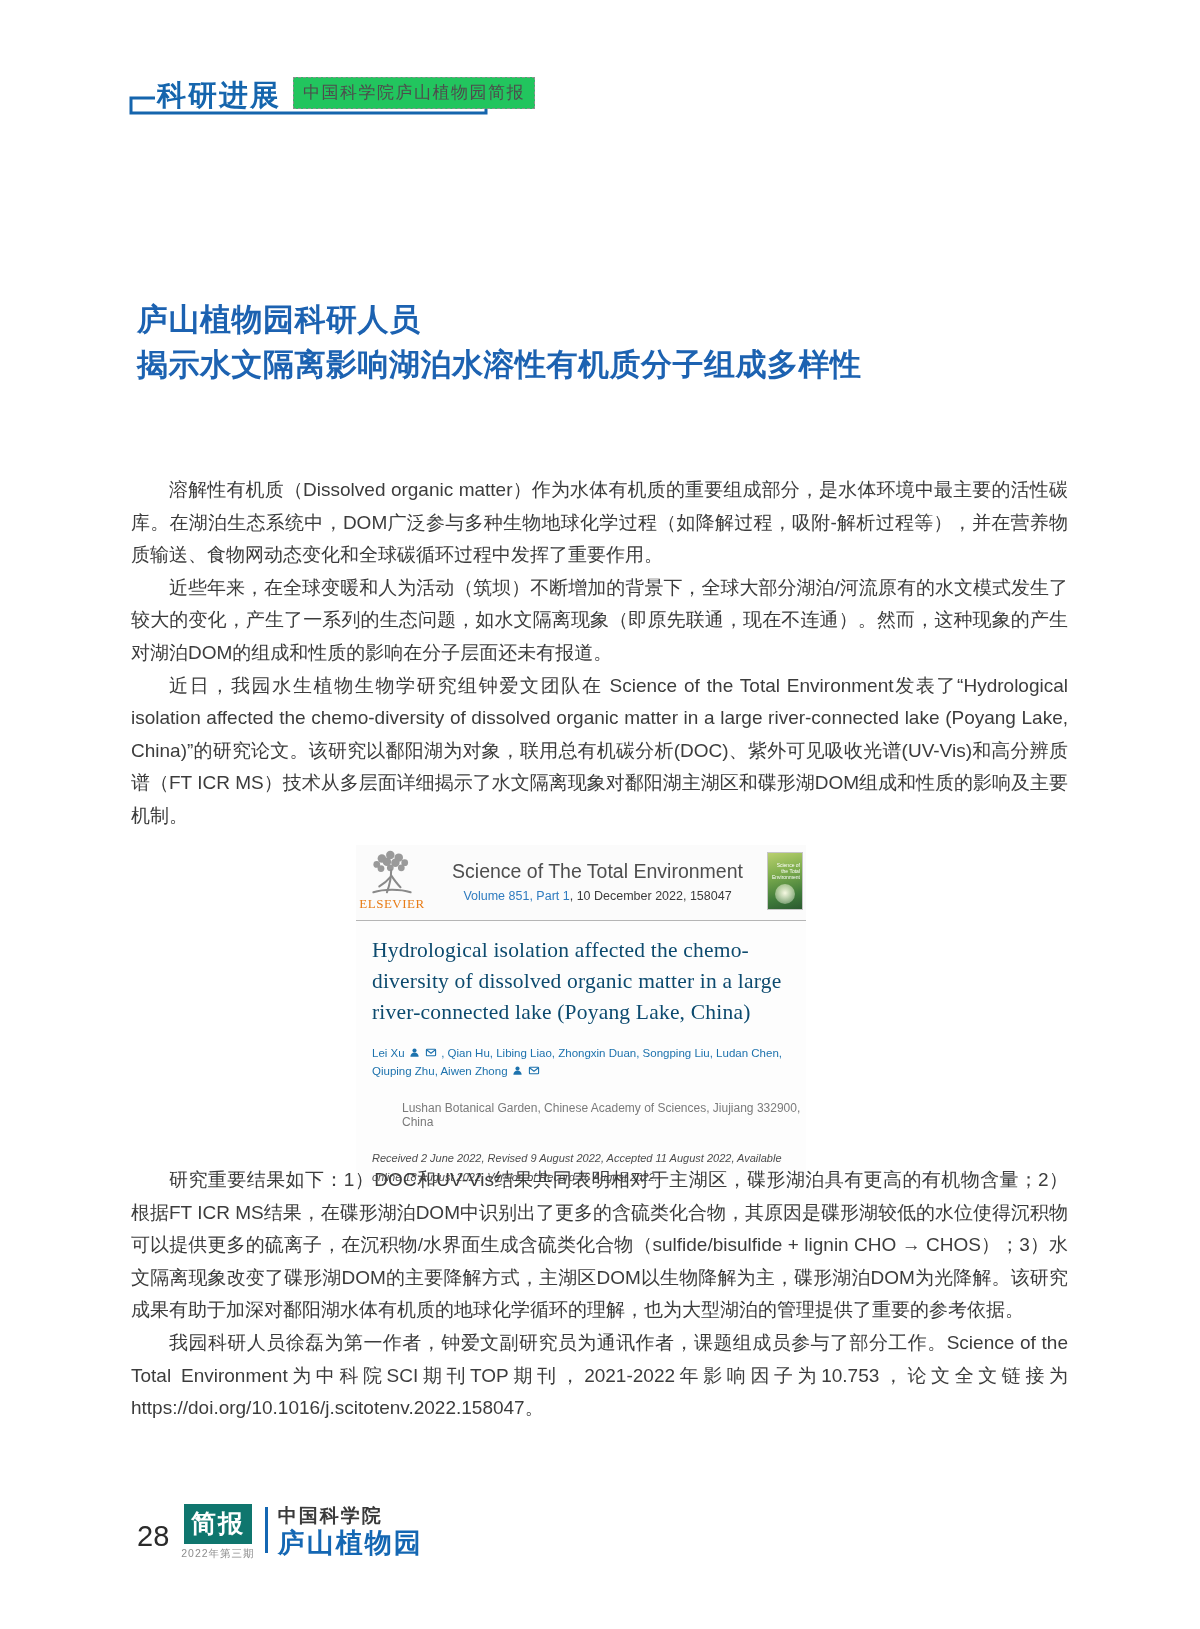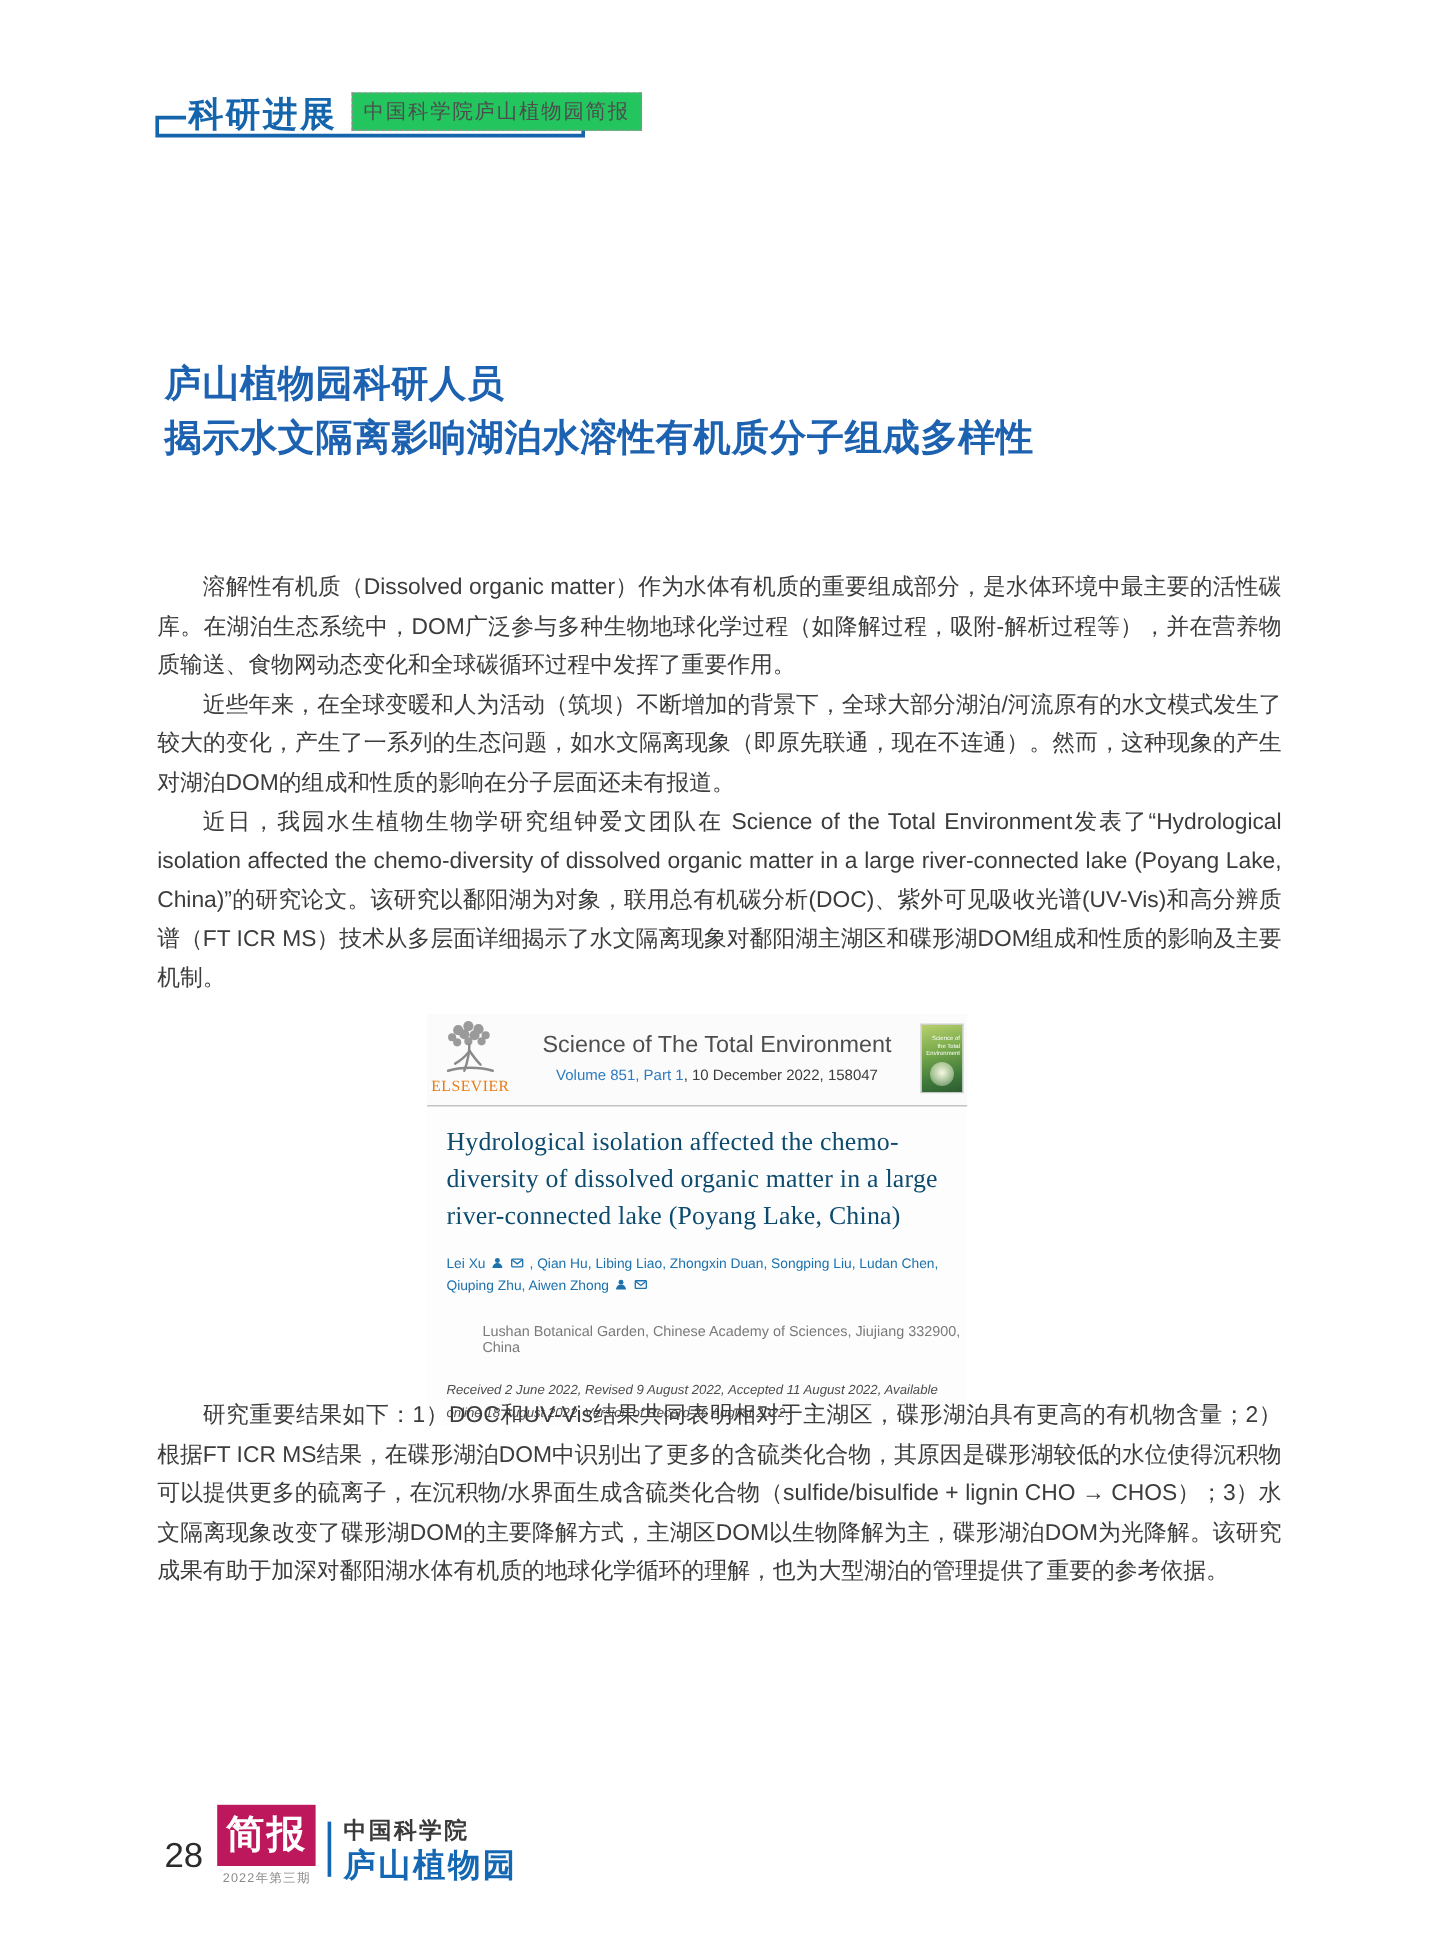--- a/index.html
+++ b/index.html
@@ -68,21 +68,21 @@
   .jc-authors { margin:16px 0 0 16px; font-size:11.5px; color:#1d72ad; line-height:18px; width:430px; }
   .jc-authors svg { vertical-align:-1px; margin:0 1px; }
   .jc-affiliation { margin:21px 0 0 46px; font-size:12px; color:#7a7a7a; }
   .jc-received { margin:20px 0 0 16px; font-size:11px; color:#4c4c4c; line-height:19px; width:434px;font-style:italic; }
 
   
   .footer { position:absolute; left:137px; top:1504px; display:flex; align-items:flex-end; }
   .page-num { font-size:29px; color:#2b2b2b; margin:0 12px 10px 0; line-height:1; }
   .logo-block { text-align:center; margin-right:9px; }
   .logo-box {
-    background:#be185d; color:#ffffff; font-size:32px; font-weight:bold;
+    background:#0f766e; color:#ffffff; font-size:25px; font-weight:bold;
     padding:3px 7px 4px 7px; letter-spacing:2px; display:inline-block;
   }
   .logo-sub { font-size:10.5px; color:#8c8c8c; letter-spacing:1px; margin-top:3px; }
   .v-divider { width:3px; height:46px; background:#1467b3; margin:0 10px 8px 1px; }
   .org { margin-bottom:4px; }
   .org-1 { font-size:19px; color:#3a3a3a; font-weight:bold; letter-spacing:2px; line-height:1; }
   .org-2 { font-size:27px; color:#1467b3; font-weight:bold; letter-spacing:2px; line-height:1; margin-top:5px; }
 </style>
 </head>
 <body>
@@ -165,20 +165,21 @@
         <path d="M3 6.5l9 7 9-7" fill="none" stroke="#1d72ad" stroke-width="2.4"></path>
       </svg>
     </div>
 
     <div class="jc-affiliation">Lushan Botanical Garden, Chinese Academy of Sciences, Jiujiang 332900, China</div>
     <div class="jc-received">Received 2 June 2022, Revised 9 August 2022, Accepted 11 August 2022, Available online 18 August 2022, Version of Record 26 August 2022.</div>
   </div>
 
   <div class="body-text" id="body-bottom">
     <p>研究重要结果如下：1）DOC和UV-Vis结果共同表明相对于主湖区，碟形湖泊具有更高的有机物含量；2）根据FT ICR MS结果，在碟形湖泊DOM中识别出了更多的含硫类化合物，其原因是碟形湖较低的水位使得沉积物可以提供更多的硫离子，在沉积物/水界面生成含硫类化合物（sulfide/bisulfide + lignin CHO → CHOS）；3）水文隔离现象改变了碟形湖DOM的主要降解方式，主湖区DOM以生物降解为主，碟形湖泊DOM为光降解。该研究成果有助于加深对鄱阳湖水体有机质的地球化学循环的理解，也为大型湖泊的管理提供了重要的参考依据。</p>
+    <p>我园科研人员徐磊为第一作者，钟爱文副研究员为通讯作者，课题组成员参与了部分工作。Science of the Total Environment为中科院SCI期刊TOP期刊，2021-2022年影响因子为10.753，论文全文链接为https://doi.org/10.1016/j.scitotenv.2022.158047。</p>
   </div>
 
   <div class="footer">
     <div class="page-num">28</div>
     <div class="logo-block">
       <div class="logo-box">简报</div>
       <div class="logo-sub">2022年第三期</div>
     </div>
     <div class="v-divider"></div>
     <div class="org">

